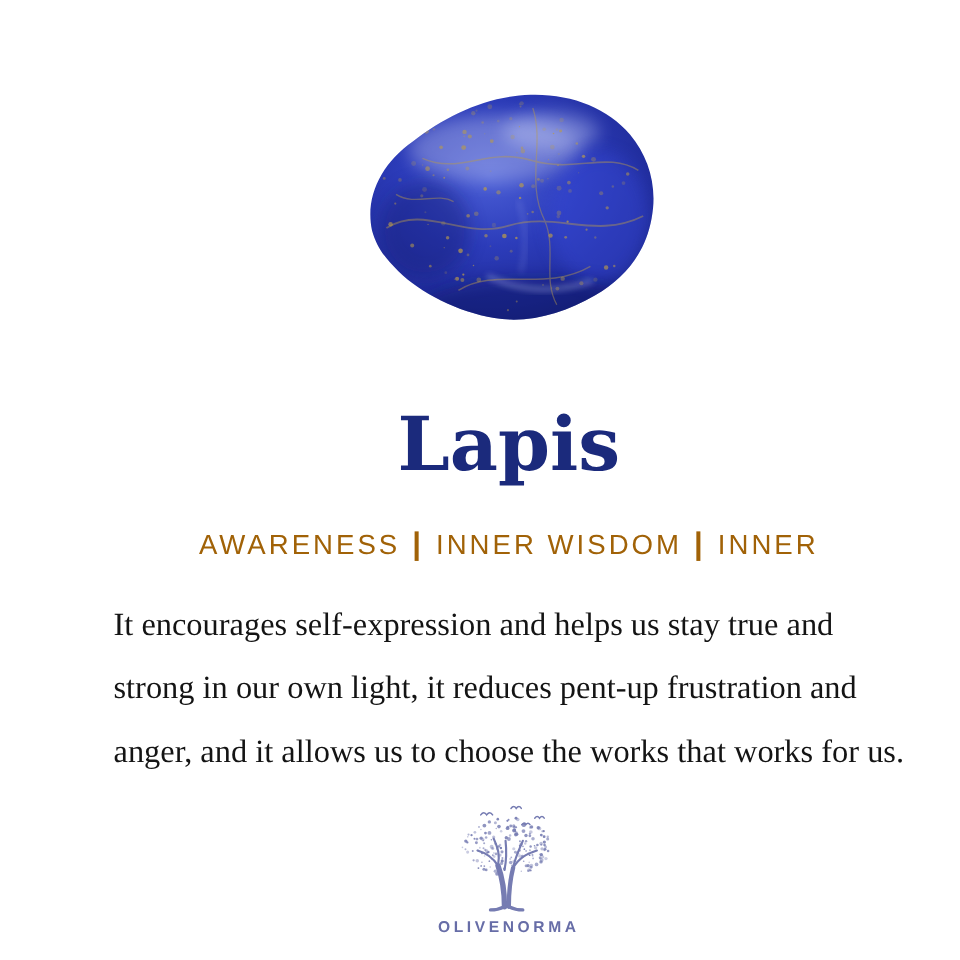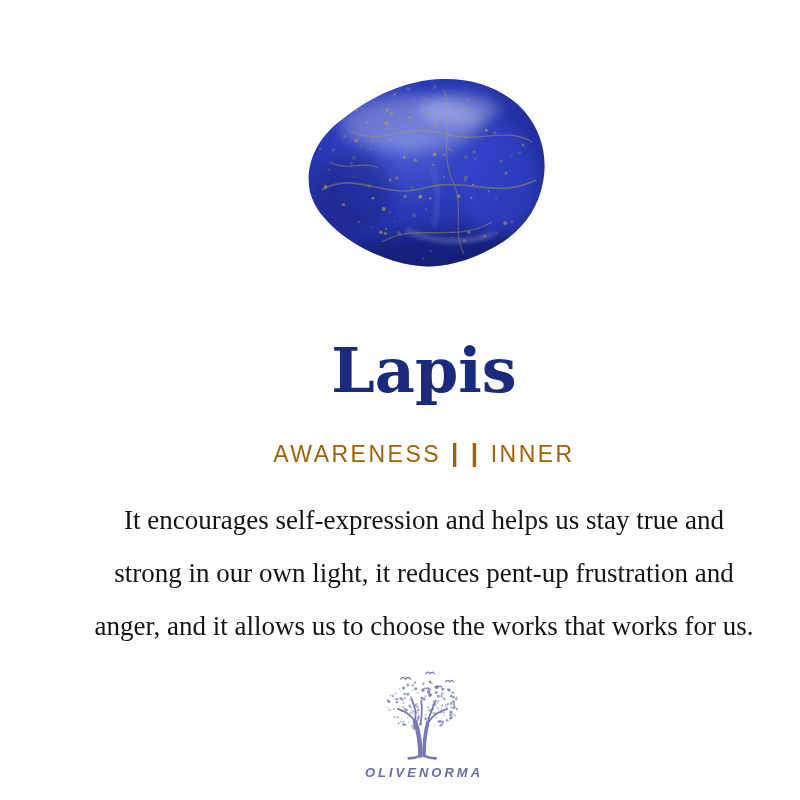--- a/index.html
+++ b/index.html
@@ -31,27 +31,27 @@
     display: flex;
     align-items: center;
     gap: 10px;
   }
   .subtitle .sep { font-weight: 700; font-size: 26px; position: relative; top: -1px; }
   .description {
     margin-top: 24px;
     font-family: "Liberation Serif", serif;
     font-size: 27px;
     color: #141414;
-    text-align: center;
+    text-align: left;
   }
   .desc-line { white-space: nowrap; line-height: 53px; }
   .brand {
     margin-top: auto;
     margin-bottom: 20px;
-    display: flex; flex-direction: column; align-items: center; font-style: italic;
+    display: flex; flex-direction: column; align-items: center;
   }
   .brand-name {
     margin-top: 4px;
     font-family: "Liberation Sans", sans-serif;
     font-weight: 700;
     font-size: 13px;
     letter-spacing: 3px;
     color: #676da7;
   }
 </style>
@@ -214,20 +214,21 @@
     </svg>
   </div>
 
   <h1 class="title">
     <span>Lapis</span>
   </h1>
 
   <div class="subtitle">
     <span>AWARENESS</span>
     <span class="sep">|</span>
+    <span>INNER WISDOM</span>
     <span class="sep">|</span>
     <span>INNER</span>
   </div>
 
   <div class="description">
     <div class="desc-line">It encourages self-expression and helps us stay true and</div>
     <div class="desc-line">strong in our own light, it reduces pent-up frustration and</div>
     <div class="desc-line">anger, and it allows us to choose the works that works for us.</div>
   </div>
 

